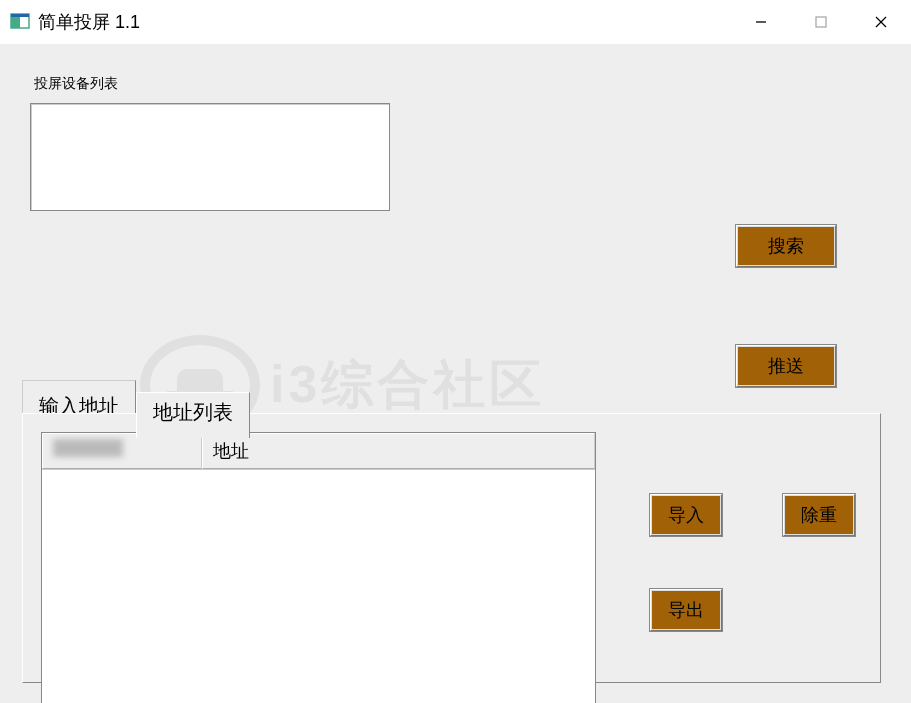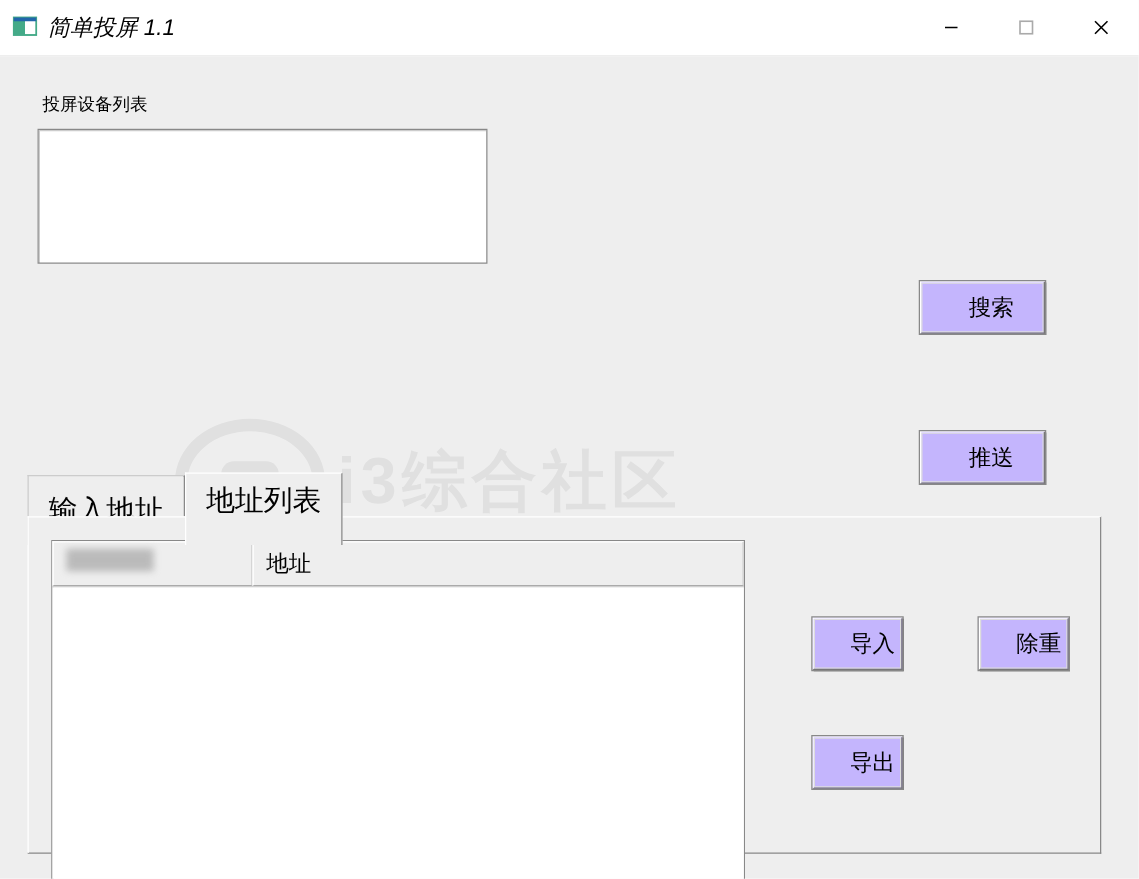--- a/index.html
+++ b/index.html
@@ -17,21 +17,20 @@
       position: relative;
     }
     .titlebar {
       height: 45px;
       background: #ffffff;
       display: flex;
       align-items: center;
       justify-content: space-between;
       padding: 0 0 0 10px;
       border-bottom: 1px solid #eee;
-      font-style: italic;
     }
     .titlebar-left {
       display: flex;
       align-items: center;
       gap: 8px;
     }
     .app-icon {
       width: 20px;
       height: 20px;
       display: inline-block;
@@ -71,32 +70,32 @@
     }
     .device-list {
       background: #fff;
       border: 1px solid #888;
       box-shadow: inset 1px 1px 0 #ccc;
       width: 360px;
       height: 108px;
       margin-bottom: 15px;
     }
     .btn {
-      background: #c4b5fd;
+      background: #a16207;
       border-top: 1px solid #fff;
       border-left: 1px solid #fff;
       border-right: 1px solid #777;
       border-bottom: 1px solid #777;
       box-shadow: 1px 1px 0 #555, inset 0 0 0 1px #ddd;
       padding: 8px 24px;
       font-size: 18px;
       font-family: inherit;
       color: #000;
       cursor: default;
-      text-align: right;
+      text-align: center;
       outline: 1px solid #888;
     }
     .btn-search {
       position: absolute;
       top: 180px;
       right: 75px;
       width: 100px;
     }
     .btn-push {
       position: absolute;
@@ -109,36 +108,36 @@
       top: 333px;
       left: 22px;
       display: flex;
     }
     .tab {
       background: #eeeeee;
       border: 1px solid #fff;
       border-bottom: none;
       border-right: 1px solid #888;
       padding: 12px 16px;
-      font-size: 23px;
+      font-size: 20px;
       position: relative;
       cursor: default;
     }
     .tab.inactive {
       border-top: 1px solid #ccc;
       border-left: 1px solid #ccc;
       margin-top: 2px;
     }
     .tab.active {
       background: #eeeeee;
       border-top: 1px solid #fff;
       border-left: 1px solid #fff;
       border-right: 1px solid #888;
       z-index: 2;
-      margin-top: 0px;
+      margin-top: 14px;
       padding-top: 6px;
     }
     .tab-panel {
       position: absolute;
       top: 368px;
       left: 22px;
       right: 30px;
       bottom: 20px;
       background: #eeeeee;
       border-top: 1px solid #fff;

